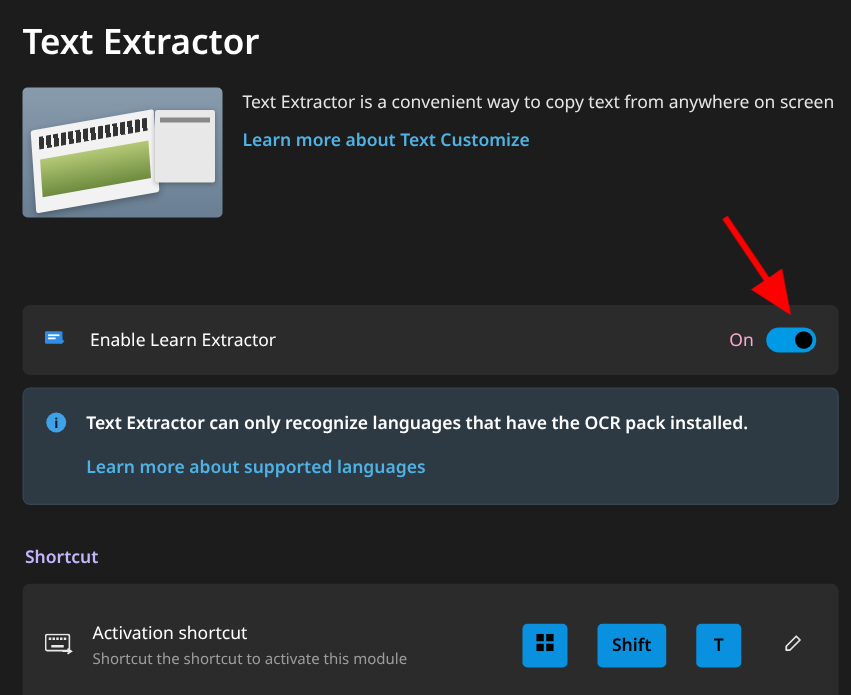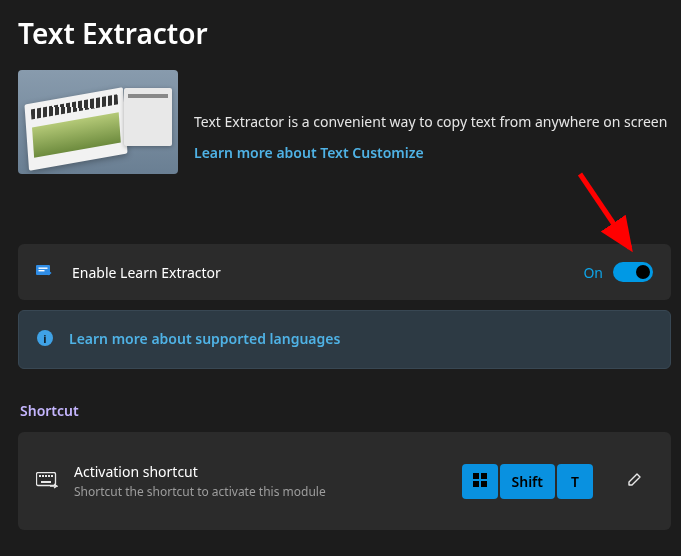--- a/index.html
+++ b/index.html
@@ -64,21 +64,21 @@
     width:48px; height:58px;
     background:#e8e8e8;
     border-radius:2px;
     box-shadow:0 1px 4px rgba(0,0,0,0.3);
   }
   .hero-thumb .panel::before {
     content:"";
     position:absolute; left:4px; top:6px; right:4px; height:4px;
     background:#888;
   }
-  .hero-text { padding-top: 2px; margin-top: 40px; }
+  .hero-text { padding-top: 2px; }
   .hero-desc {
     color: #e6e6e6;
     margin-bottom: 12px;
   }
   .link {
     color: #4fb2e5;
     text-decoration: none;
     cursor: pointer;
     font-weight: 600;
   }
@@ -91,21 +91,21 @@
   }
   .card.enable {
     display:flex;
     align-items:center;
     gap:16px;
     padding: 18px 18px;
   }
   .enable-icon { width:20px; height:16px; flex-shrink:0; }
   .enable-label { flex:1; }
   .toggle-wrap { display:flex; align-items:center; gap:10px; }
-  .toggle-state { color:#0ea5e9; }
+  .toggle-state { color:#f9a8d4; }
   .toggle {
     width:40px; height:20px;
     border-radius:10px;
     background:#0099e5;
     position:relative;
     cursor:pointer;
   }
   .toggle .knob {
     position:absolute; right:3px; top:3px;
     width:14px; height:14px;
@@ -139,21 +139,21 @@
   .card.shortcut {
     display:flex;
     align-items:center;
     gap:16px;
     padding:30px 18px;
   }
   .shortcut-icon { width:22px; height:18px; flex-shrink:0; }
   .shortcut-text { flex:1; }
   .shortcut-title { font-weight:400; }
   .shortcut-sub { color:#9d9d9d; font-size:12px; margin-top:2px; }
-  .keys { display:flex; gap:2px; align-items:flex-start; }
+  .keys { display:flex; gap:24px; align-items:flex-start; }
   .key {
     background:#0991e0;
     color:#000;
     font-weight:600;
     border-radius:4px;
     padding:8px 12px;
     min-width:36px;
     text-align:center;
     font-size:14px;
   }
@@ -212,20 +212,21 @@
       <div class="toggle">
         <div class="knob"></div>
       </div>
     </div>
   </div>
 
   <div class="card info">
     <div class="info-row">
       <div class="info-icon">i</div>
       <div class="info-body">
+        <strong>Text Extractor can only recognize languages that have the OCR pack installed.</strong>
         <a class="link">Learn more about supported languages</a>
       </div>
     </div>
   </div>
 
   <div class="section-label">Shortcut</div>
 
   <div class="card shortcut">
     <span class="shortcut-icon">
       <svg viewBox="0 0 22 18" width="22" height="18">

